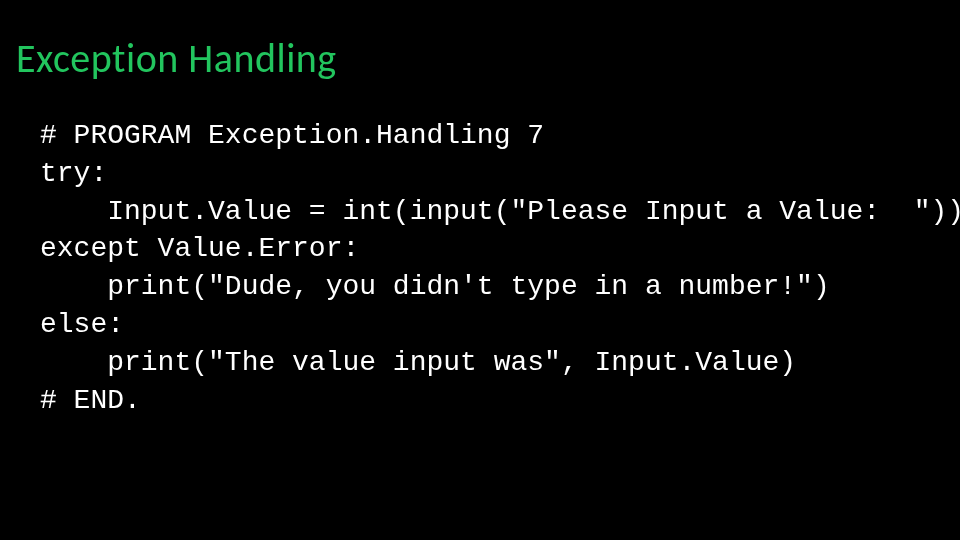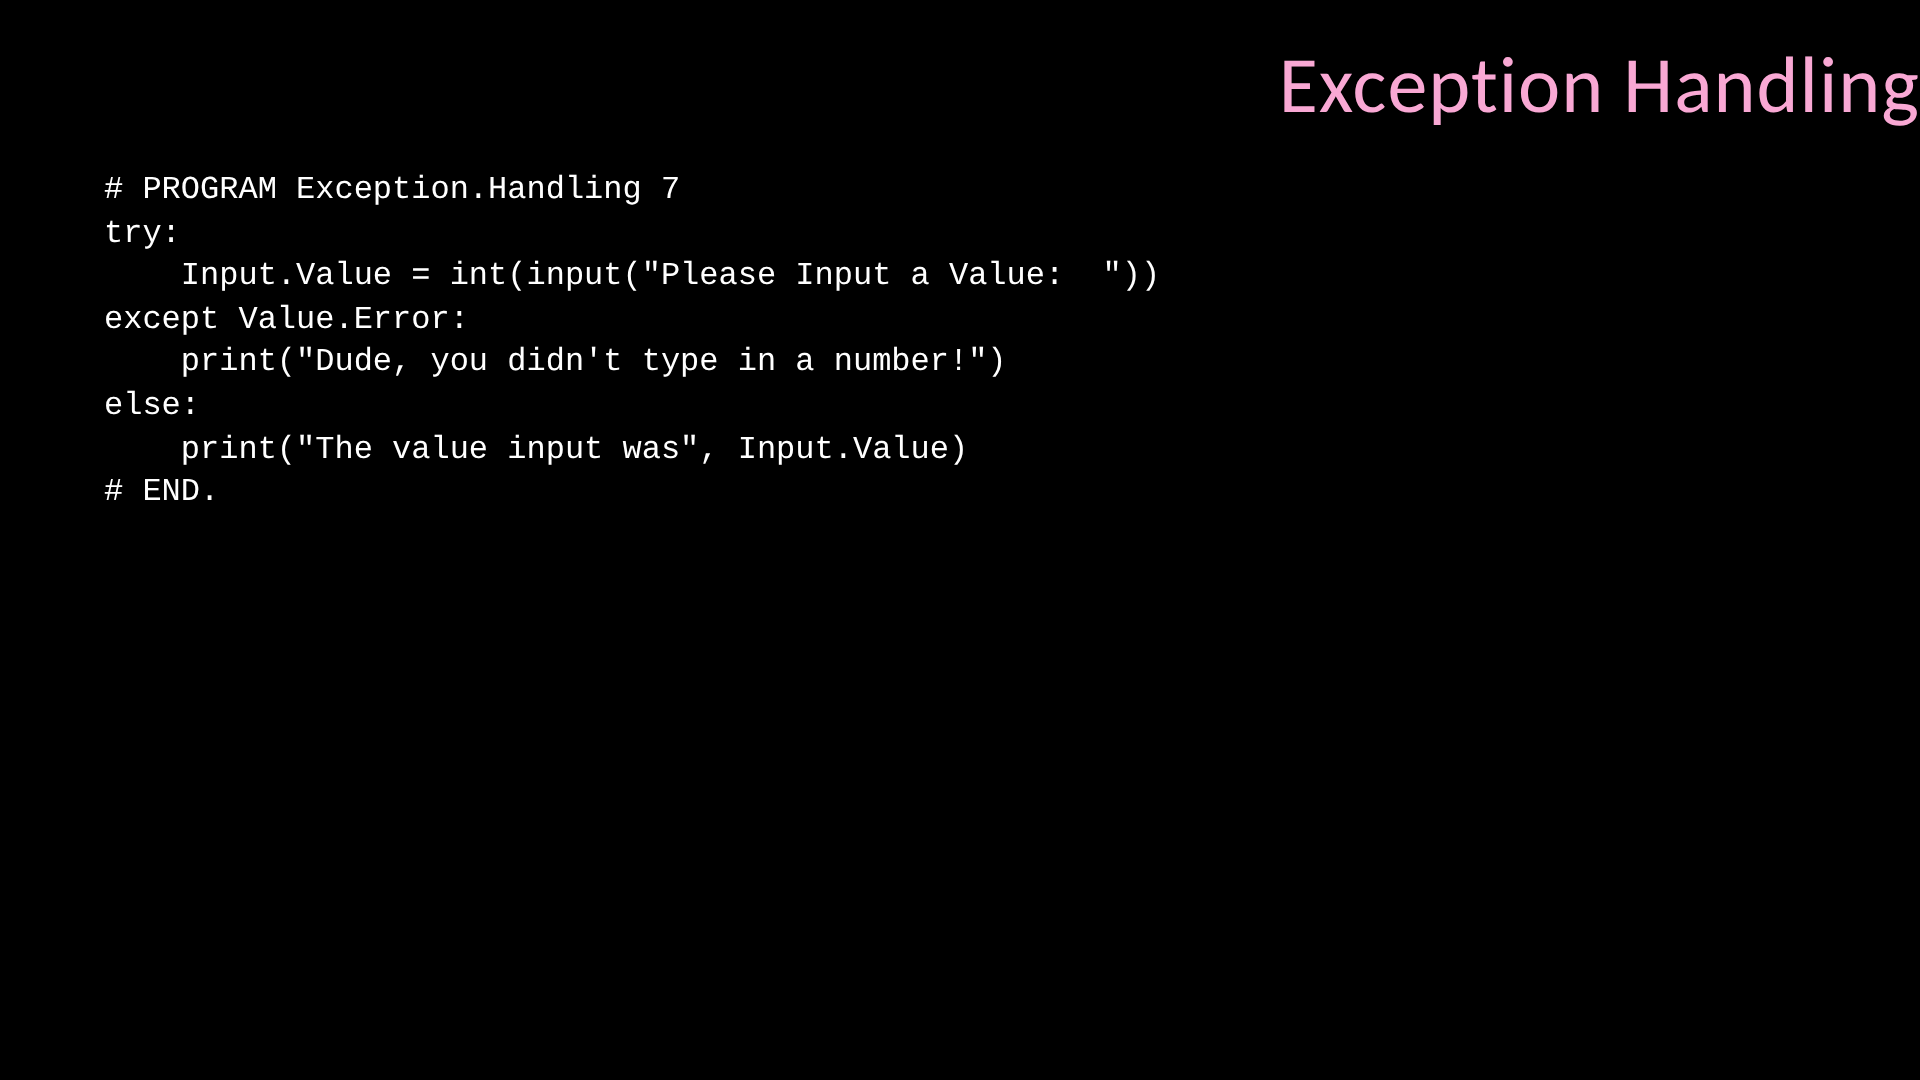--- a/index.html
+++ b/index.html
@@ -11,36 +11,36 @@
     font-family: Calibri, "Segoe UI", Arial, sans-serif;
     overflow: hidden;
   }
   .slide {
     width: 960px;
     height: 540px;
     position: relative;
     box-sizing: border-box;
   }
   .title {
-    color: #f9a8d4;
+    color: #22c55e;
     font-size: 40px;
     font-weight: 400;
-    text-align: right;
-    margin: 0;
+    text-align: left;
+    margin: 16px;
     padding-top: 18px;
     padding-bottom: 12px;
     letter-spacing: 0.5px;
   }
   .codeblock {
     color: #fff;
     font-family: "Courier New", Courier, monospace;
-    font-size: 16px;
+    font-size: 28px;
     line-height: 1.35;
     white-space: pre;
-    padding-left: 52px;
+    padding-left: 40px;
     padding-top: 6px;
   }
   .callout {
     position: absolute;
     left: 46px;
     right: 46px;
     bottom: 28px;
     background: #2f5a84;
     border: 1px solid #cfd6dd;
     border-radius: 12px;

